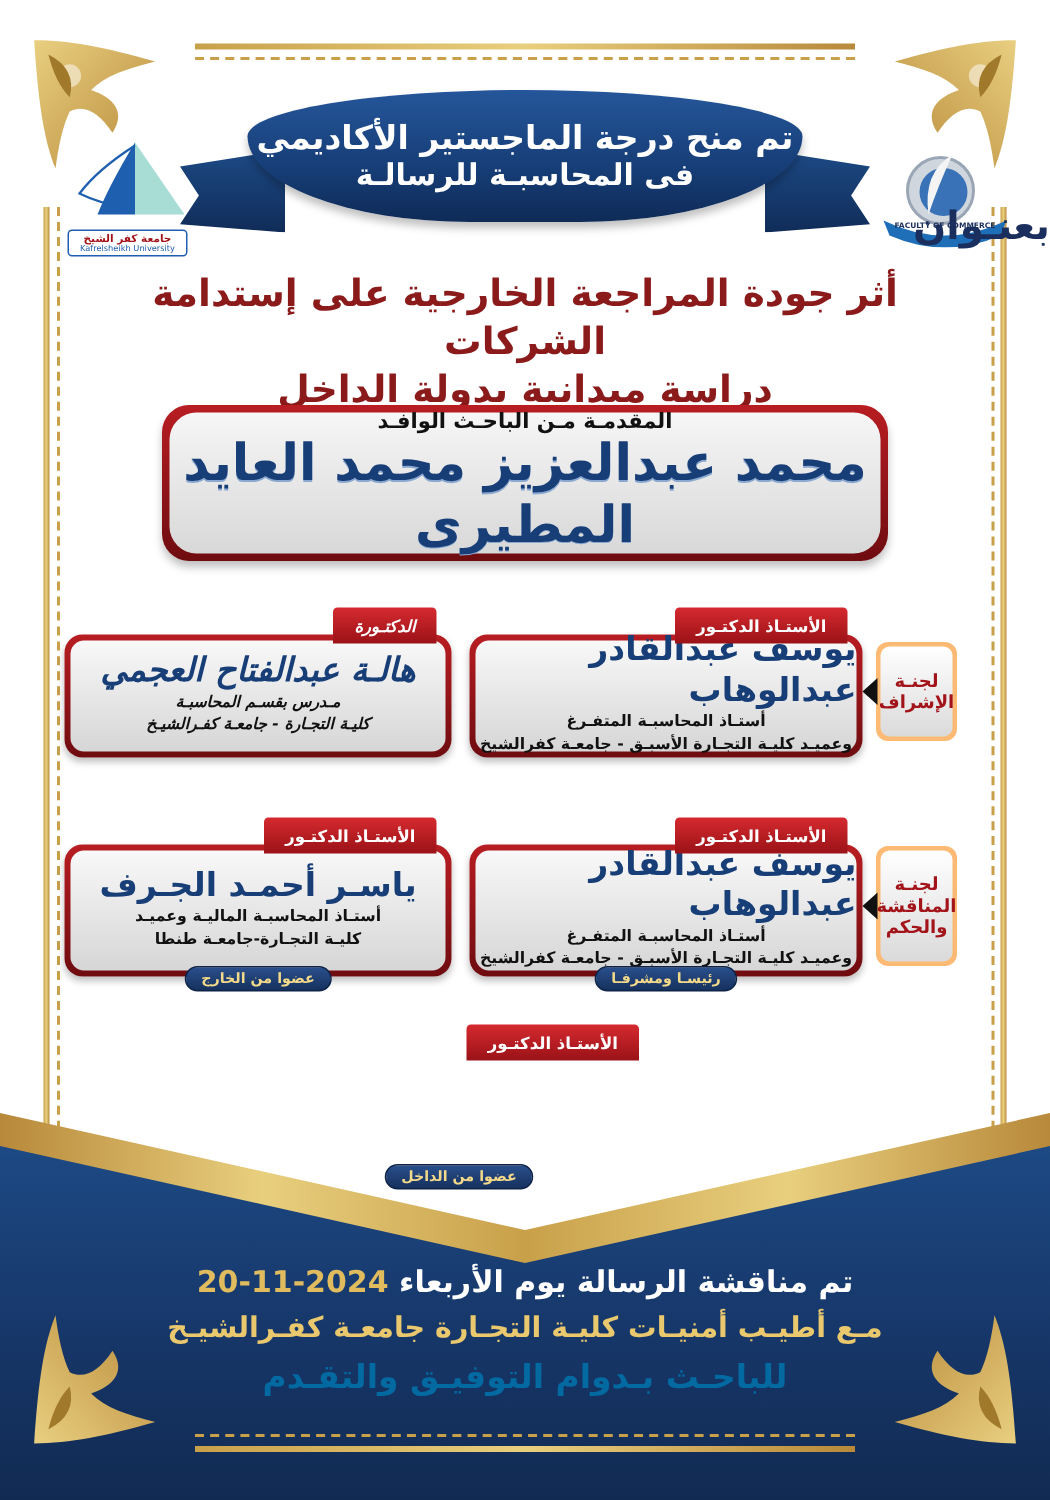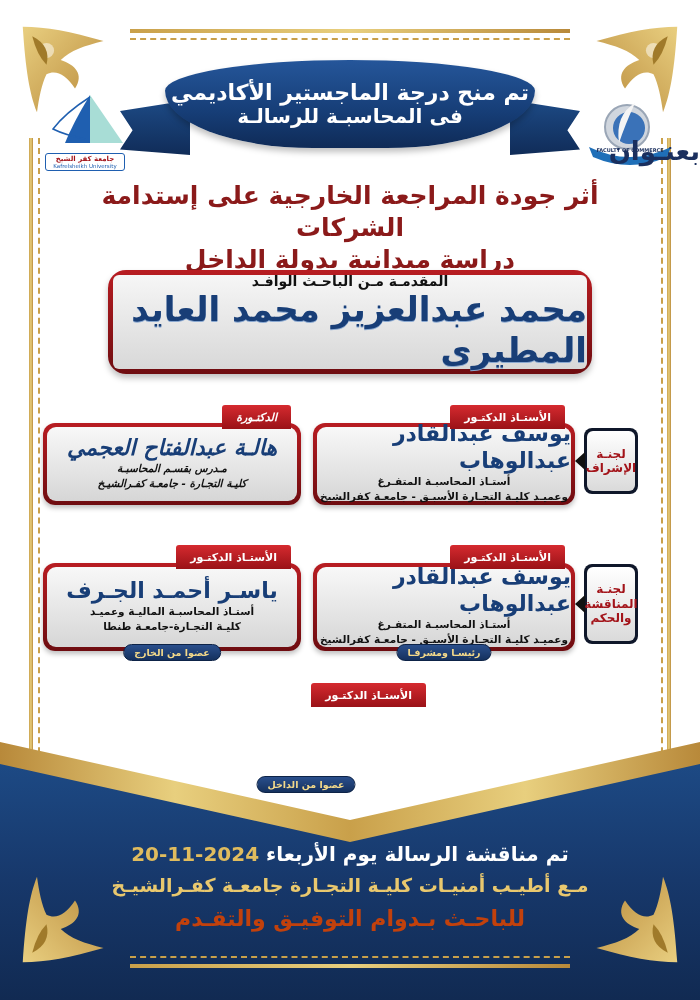--- a/index.html
+++ b/index.html
@@ -32,23 +32,23 @@
     .subtitle-word { position: absolute; top: 136px; left: 0; width: 700px; text-align: right;
       color: #1a2f5e; font-weight: bold; font-size: 26px; }
 
     .title-block { position: absolute; top: 180px; left: 60px; width: 580px; text-align: center; }
     .title-line { color: #8b1a1a; font-weight: bold; font-size: 25px; line-height: 32px; }
 
     
     .presenter { position: absolute; left: 108px; top: 270px; width: 484px; height: 104px;
       border-radius: 18px; background: linear-gradient(180deg,#b81d22,#6e0c10);
       padding: 5px; box-shadow: 0 4px 6px rgba(0,0,0,0.25); }
-    .presenter-inner { width: 100%; height: 100%; border-radius: 6px;
+    .presenter-inner { width: 100%; height: 100%; border-radius: 18px;
       background: linear-gradient(180deg,#f6f6f6,#d8d8d8);
-      display: flex; flex-direction: column; align-items: center; justify-content: center; }
+      display: flex; flex-direction: column; align-items: center; justify-content: center; text-align: center; }
     .presenter-label { color: #111; font-weight: bold; font-size: 14px; }
     .presenter-name { color: #183e77; font-weight: bold; font-size: 34px; line-height: 1.2;
       text-shadow: 0 1px 0 #8aa8d0; }
 
     
     .card { position: absolute; }
     .card-tab { position: absolute; top: 0; right: 10px; height: 24px; padding: 0 14px;
       background: linear-gradient(180deg,#d52a2f,#9a1217); color: #fff; font-size: 11px;
       font-weight: bold; display: flex; align-items: center; border-radius: 3px 3px 0 0; }
     .card-frame { position: absolute; top: 18px; left: 0; right: 0; bottom: 0;
@@ -59,41 +59,41 @@
       display: flex; flex-direction: column; align-items: center; justify-content: center; padding-bottom: 2px; }
     .card-name { color: #183e77; font-weight: bold; font-size: 22px; line-height: 1.2; }
     .card-desc { color: #111; font-size: 10.5px; font-weight: bold; line-height: 1.45; }
     .role-pill { position: absolute; bottom: -10px; left: 50%; transform: translateX(-50%);
       background: linear-gradient(180deg,#2a4f8c,#15315e); color: #f3d98a; font-size: 9.5px;
       font-weight: bold; padding: 2px 10px; border-radius: 9px; white-space: nowrap;
       border: 1px solid #0d2347; }
 
     
     .committee { position: absolute; width: 54px; border-radius: 8px;
-      background: #0f172a; padding: 3px; }
+      background: #fdba74; padding: 3px; }
     .committee-inner { width: 100%; height: 100%; border-radius: 6px;
       background: linear-gradient(180deg,#ffffff,#dadada);
       display: flex; flex-direction: column; align-items: center; justify-content: center; }
     .committee-line { color: #a3141a; font-weight: bold; font-size: 12px; line-height: 1.2; }
     .committee-arrow { position: absolute; left: -9px; top: 50%; transform: translateY(-50%);
       width: 0; height: 0; border-top: 9px solid transparent; border-bottom: 9px solid transparent;
       border-right: 10px solid #111; }
 
     
     .footer { position: absolute; left: 0; top: 760px; width: 700px; height: 240px;
       background: linear-gradient(180deg,#1d4a85 0%,#17386b 50%,#112a52 100%);
       clip-path: polygon(0 0,50% 78px,100% 0,100% 100%,0 100%); }
     .footer-gold { position: absolute; left: 0; top: 742px; width: 700px; height: 100px;
       background: linear-gradient(90deg,#b8893a,#e8cf7e,#c9a04a,#e8cf7e,#b8893a);
       clip-path: polygon(0 0,50% 78px,100% 0,100% 22px,50% 100px,0 22px); }
     .footer-text { position: absolute; left: 0; width: 700px; text-align: center; font-weight: bold; }
     .date-line { top: 842px; color: #fff; font-size: 20px; }
     .date-line .date { color: #e0bc5e; }
     .wish1 { top: 874px; color: #e9c86e; font-size: 19px; }
-    .wish2 { top: 906px; color: #c2410c; font-size: 22px; }
+    .wish2 { top: 906px; color: #0369a1; font-size: 22px; }
   </style>
 </head>
 <body>
 
 <div class="gold-line" style="left:130px; top:29px; width:440px; height:4px;"></div>
 <div class="gold-dash h" style="left:130px; top:38px; width:440px;"></div>
 <div class="gold-line" style="left:29px; top:138px; width:4px; height:715px;"></div>
 <div class="gold-dash v" style="left:38px; top:138px; height:715px;"></div>
 <div class="gold-line" style="left:667px; top:138px; width:4px; height:715px;"></div>
 <div class="gold-dash v" style="left:661px; top:138px; height:715px;"></div>

